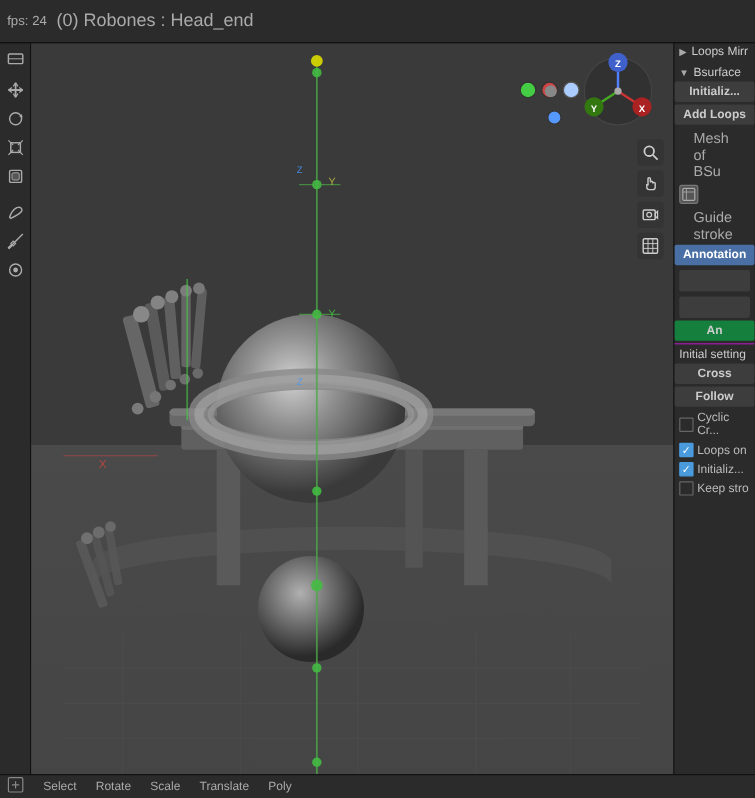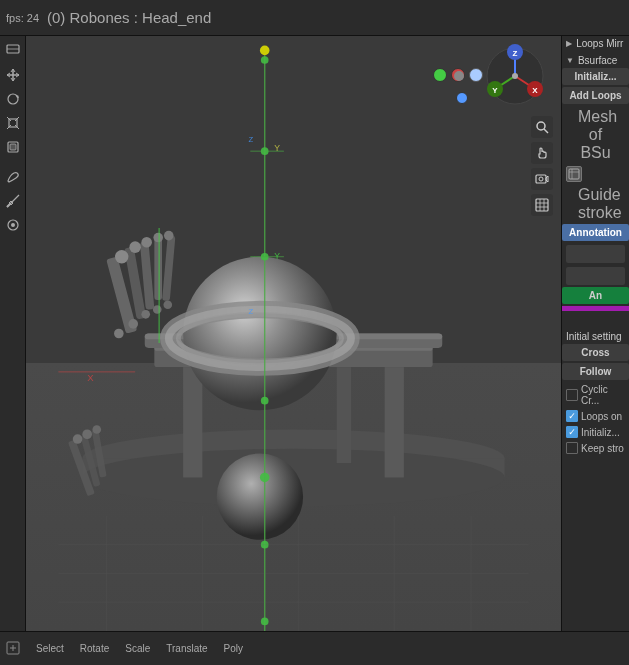--- a/index.html
+++ b/index.html
@@ -110,21 +110,21 @@
       display: flex;
       align-items: center;
       justify-content: center;
       cursor: pointer;
       color: #ccc;
       font-size: 12px;
     }
 
     
     .status-bar {
-      height: 34px;
+      height: 20px;
       background: #2b2b2b;
       display: flex;
       align-items: center;
       padding: 0 6px;
       border-top: 1px solid #111;
       color: #aaa;
       font-size: 10px;
       gap: 16px;
     }
 
@@ -151,31 +151,30 @@
       color: #ccc;
       font-size: 10px;
       cursor: pointer;
       margin-bottom: 2px;
       text-align: center;
       font-weight: bold;
     }
 
     .panel-label {
       color: #aaa;
-      font-size: 16px;
+      font-size: 12px;
       padding: 2px 16px;
       display: block;
-      text-align: center;
     }
 
     .panel-section-title {
       color: #ccc;
       font-size: 10px;
-      padding: 20px 4px 2px 4px;
-      border-top: 5px solid #a21caf;
+      padding: 3px 4px 2px 4px;
+      border-top: 1px solid #a21caf;
     }
 
     
     .right-panel-wide {
       width: 68px;
       background: #2b2b2b;
       border-left: 1px solid #111;
       display: flex;
       flex-direction: column;
       overflow-y: auto;

